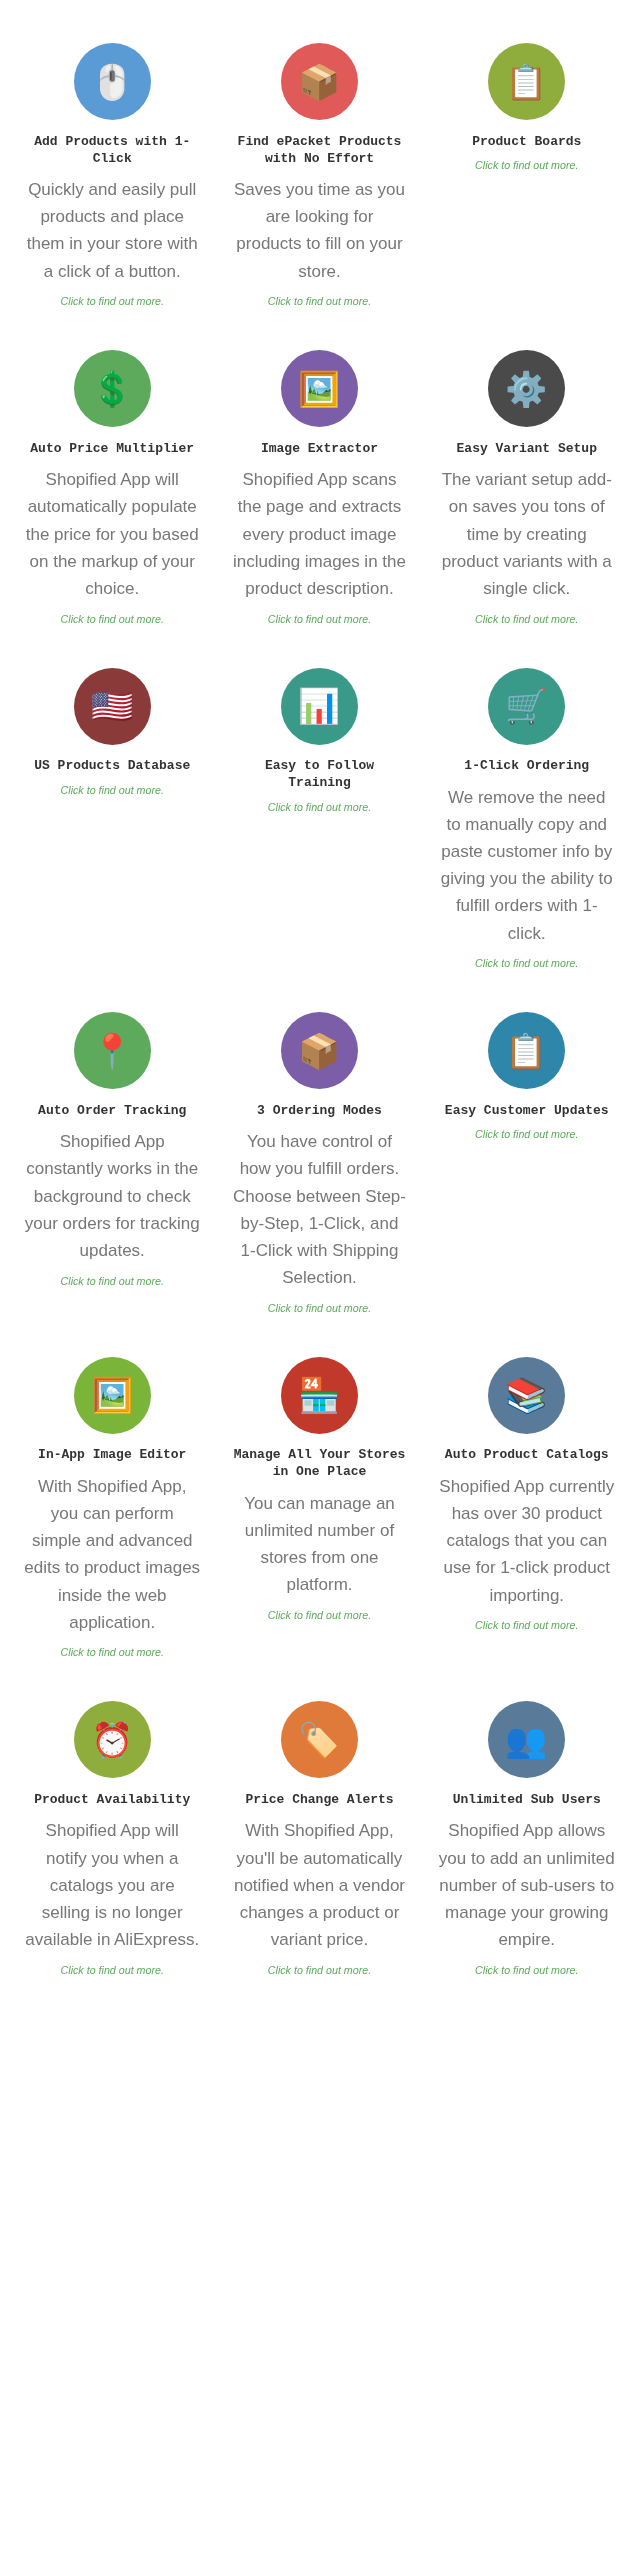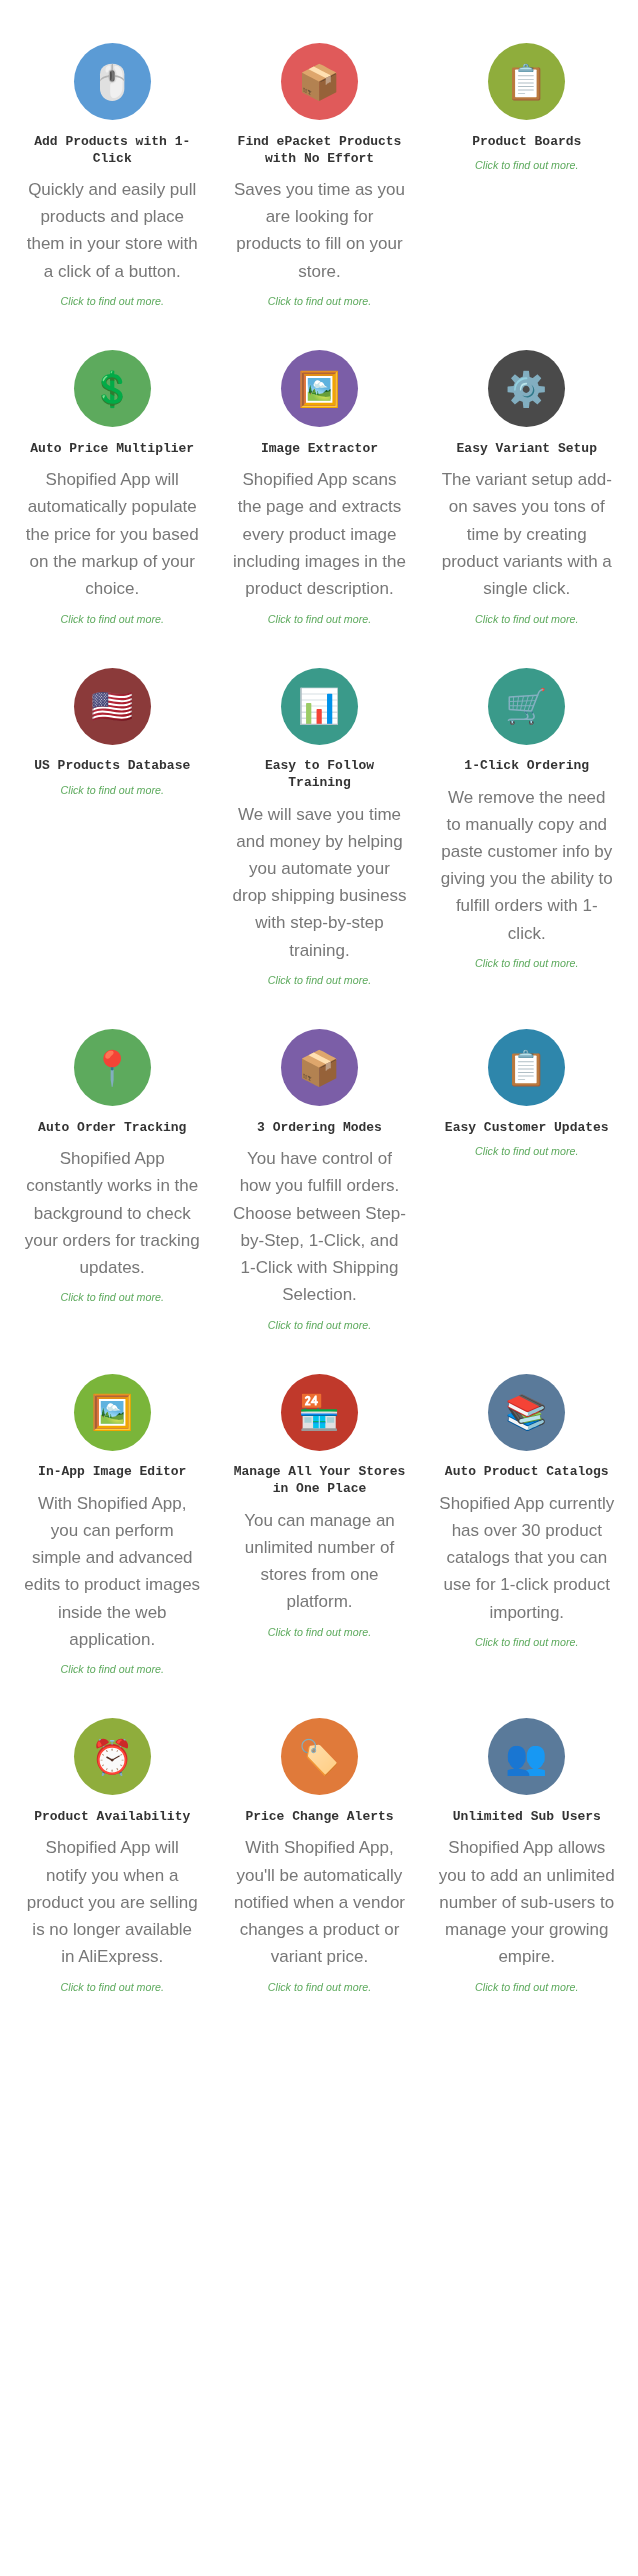--- a/index.html
+++ b/index.html
@@ -131,21 +131,20 @@
         <span style="font-size:34px;">🇺🇸</span>
       </div>
       <div class="feature-title">US Products Database</div>
       <a class="feature-link">Click to find out more.</a>
     </div>
     <div class="feature-card">
       <div class="icon-circle ic-teal">
         <span style="font-size:34px;">📊</span>
       </div>
       <div class="feature-title">Easy to Follow Training</div>
-      <p class="feature-desc">We will save you time and money by helping you automate your drop shipping business with step-by-step training.</p>
       <a class="feature-link">Click to find out more.</a>
     </div>
     <div class="feature-card">
       <div class="icon-circle ic-teal2">
         <span style="font-size:34px;">🛒</span>
       </div>
       <div class="feature-title">1-Click Ordering</div>
       <p class="feature-desc">We remove the need to manually copy and paste customer info by giving you the ability to fulfill orders with 1-click.</p>
       <a class="feature-link">Click to find out more.</a>
     </div>
@@ -194,21 +193,21 @@
       </div>
       <div class="feature-title">Auto Product Catalogs</div>
       <p class="feature-desc">Shopified App currently has over 30 product catalogs that you can use for 1-click product importing.</p>
       <a class="feature-link">Click to find out more.</a>
     </div>
     <div class="feature-card">
       <div class="icon-circle ic-olive2">
         <span style="font-size:34px;">⏰</span>
       </div>
       <div class="feature-title">Product Availability</div>
-      <p class="feature-desc">Shopified App will notify you when a product you are selling is no longer available in AliExpress.</p>
+      <p class="feature-desc">Shopified App will notify you when a catalogs you are selling is no longer available in AliExpress.</p>
       <a class="feature-link">Click to find out more.</a>
     </div>
     <div class="feature-card">
       <div class="icon-circle ic-orange">
         <span style="font-size:34px;">🏷️</span>
       </div>
       <div class="feature-title">Price Change Alerts</div>
       <p class="feature-desc">With Shopified App, you'll be automatically notified when a vendor changes a product or variant price.</p>
       <a class="feature-link">Click to find out more.</a>
     </div>

